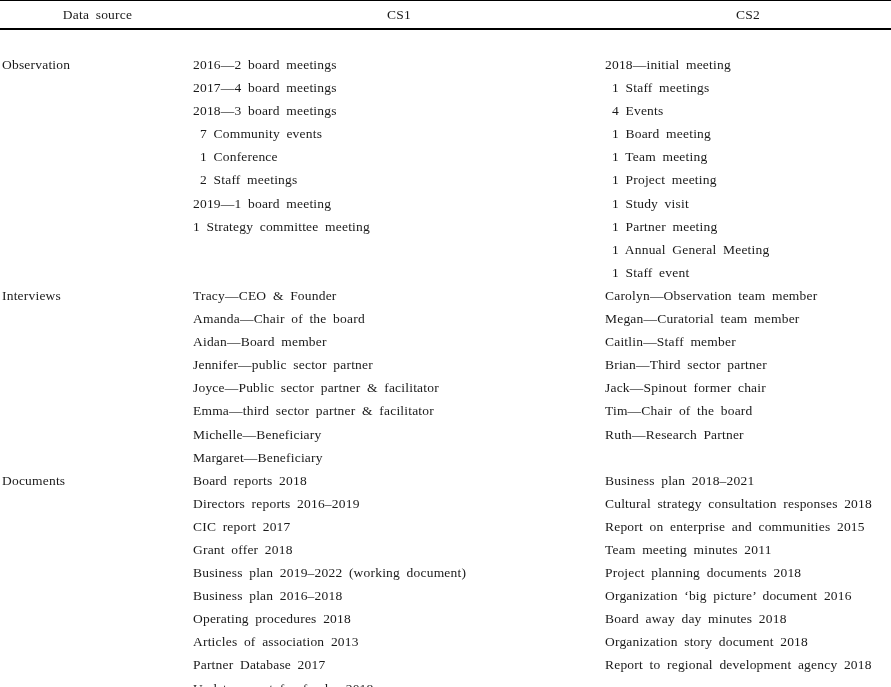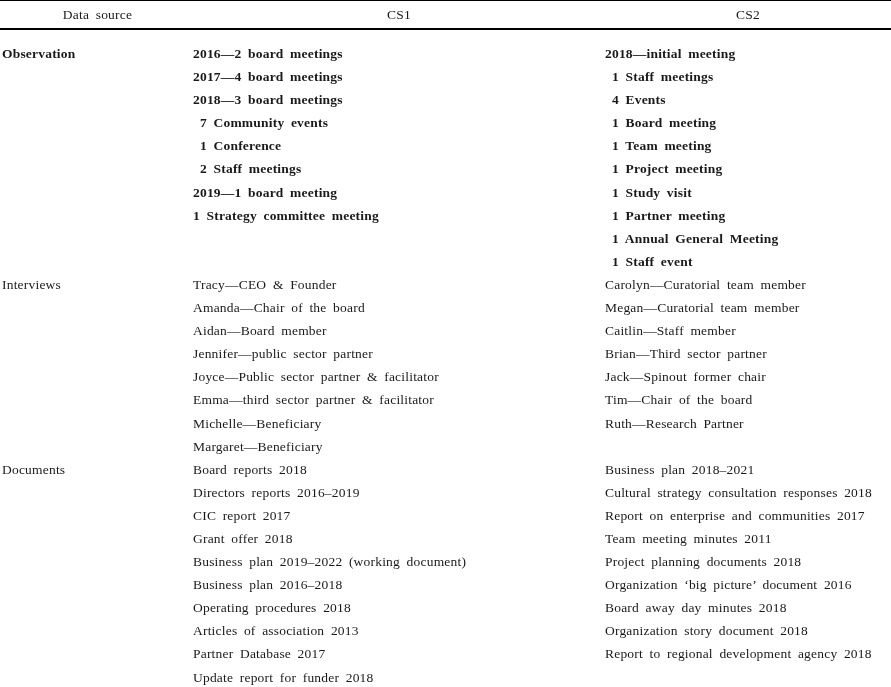--- a/index.html
+++ b/index.html
@@ -34,21 +34,21 @@
     border-bottom: 2.5px solid #000;
     word-spacing: 3px;
     letter-spacing: 0.2px;
     white-space: nowrap;
   }
   thead th.first { padding-left: 2px; }
   tbody td {
     vertical-align: top;
     padding: 0;
   }
-  tbody tr.first-section td { padding-top: 12px; font-weight: bold; }
+  tbody tr.first-section td { padding-top: 23px; }
   .line {
     height: 23.1px;
     line-height: 23.1px;
     white-space: nowrap;
     word-spacing: 3px;
     letter-spacing: 0.2px;
   }
   .line.indent { padding-left: 7px; }
   td.label-cell .line { padding-left: 2px; }
 </style>
@@ -104,21 +104,21 @@
           <div class="line">Tracy—CEO &amp; Founder</div>
           <div class="line">Amanda—Chair of the board</div>
           <div class="line">Aidan—Board member</div>
           <div class="line">Jennifer—public sector partner</div>
           <div class="line">Joyce—Public sector partner &amp; facilitator</div>
           <div class="line">Emma—third sector partner &amp; facilitator</div>
           <div class="line">Michelle—Beneficiary</div>
           <div class="line">Margaret—Beneficiary</div>
         </td>
         <td>
-          <div class="line">Carolyn—Curatorial team member</div>
+          <div class="line">Carolyn—Observation team member</div>
           <div class="line">Megan—Curatorial team member</div>
           <div class="line">Caitlin—Staff member</div>
           <div class="line">Brian—Third sector partner</div>
           <div class="line">Jack—Spinout former chair</div>
           <div class="line">Tim—Chair of the board</div>
           <div class="line">Ruth—Research Partner</div>
         </td>
       </tr>
       <tr>
         <td class="label-cell">
@@ -132,21 +132,21 @@
           <div class="line">Business plan 2019–2022 (working document)</div>
           <div class="line">Business plan 2016–2018</div>
           <div class="line">Operating procedures 2018</div>
           <div class="line">Articles of association 2013</div>
           <div class="line">Partner Database 2017</div>
           <div class="line">Update report for funder 2018</div>
         </td>
         <td>
           <div class="line">Business plan 2018–2021</div>
           <div class="line">Cultural strategy consultation responses 2018</div>
-          <div class="line">Report on enterprise and communities 2017</div>
+          <div class="line">Report on enterprise and communities 2015</div>
           <div class="line">Team meeting minutes 2011</div>
           <div class="line">Project planning documents 2018</div>
           <div class="line">Organization ‘big picture’ document 2016</div>
           <div class="line">Board away day minutes 2018</div>
           <div class="line">Organization story document 2018</div>
           <div class="line">Report to regional development agency 2018</div>
         </td>
       </tr>
     </tbody>
 </table>

